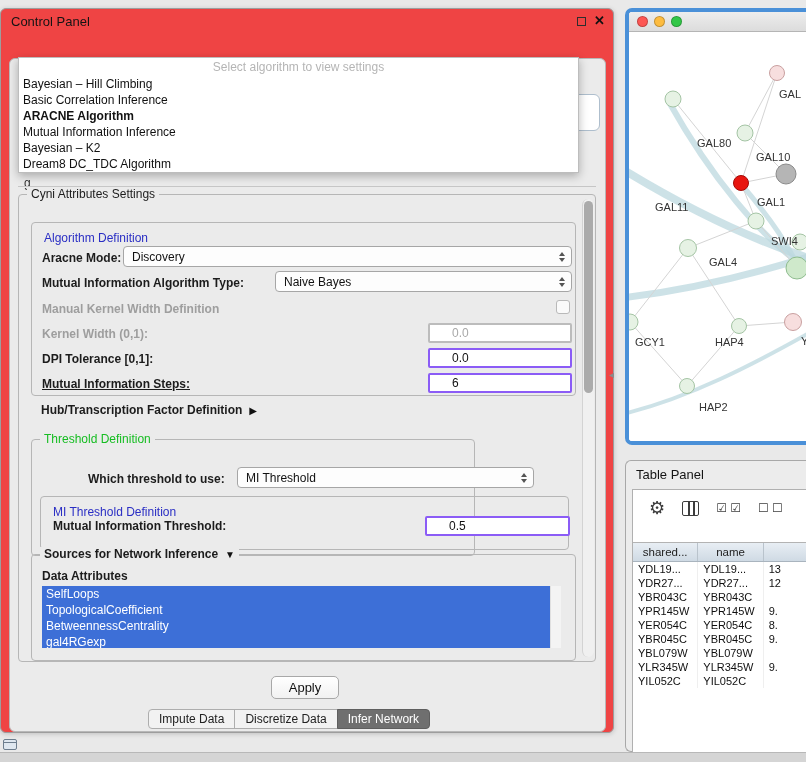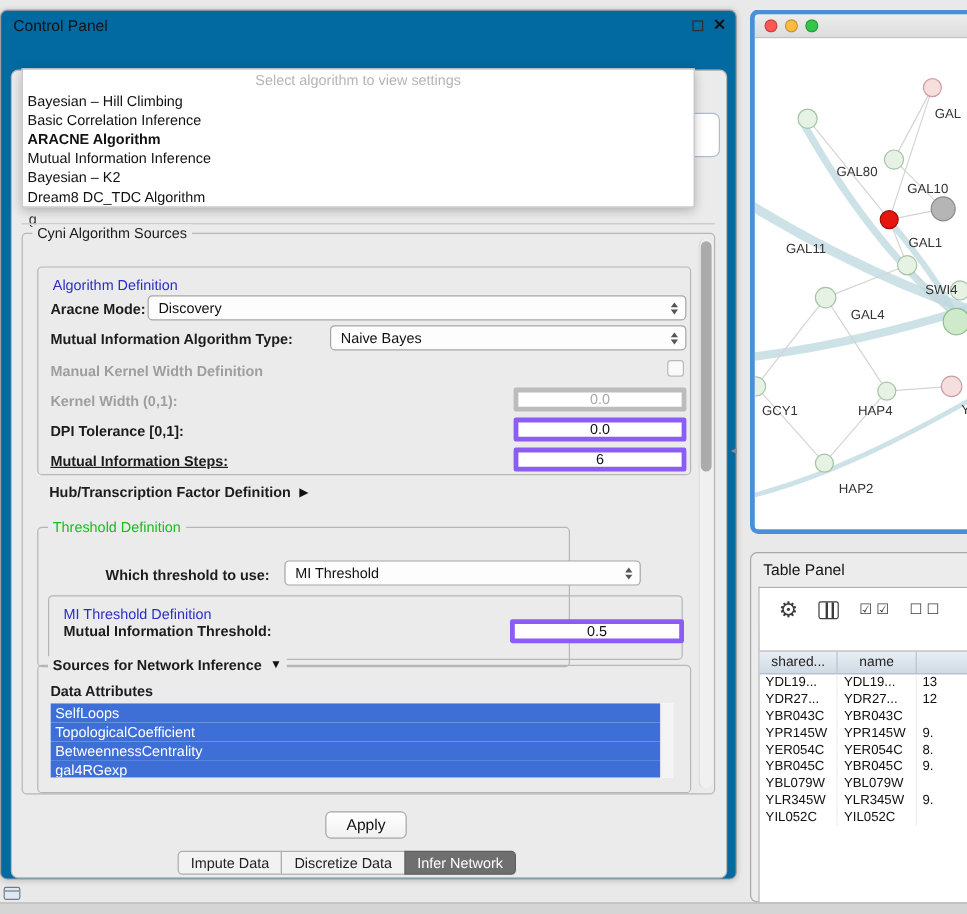--- a/index.html
+++ b/index.html
@@ -6,21 +6,21 @@
   body{background:#e9e9e9;}
   #screen{position:relative;width:806px;height:762px;background:#e9e9e9;overflow:hidden;}
   .label{position:absolute;font-size:12px;font-weight:bold;color:#1c1c1c;white-space:nowrap;line-height:14px;}
   .label.disabled{color:#9e9e9e;}
   .groupbox{position:absolute;border:1px solid #b6b6b6;border-radius:4px;}
   .group-title{position:absolute;top:-8px;left:8px;background:#ebebeb;padding:0 4px;font-size:12px;white-space:nowrap;color:#1c1c1c;}
   .blue{color:#2a2ec4;margin-top:16px;}
   .green{color:#16bd22;}
 
   
-  .cp-window{position:absolute;left:0;top:8px;width:614px;height:725px;background:#0369a1;border:1px solid #9d9d9d;border-radius:6px;box-shadow:0 1px 5px rgba(0,0,0,.18);}
+  .cp-window{position:absolute;left:0;top:8px;width:614px;height:725px;background:#ef4444;border:1px solid #9d9d9d;border-radius:6px;box-shadow:0 1px 5px rgba(0,0,0,.18);}
   .cp-titlebar{position:absolute;left:0;top:0;width:100%;height:24px;}
   .cp-title{position:absolute;left:10px;top:5px;font-size:13px;color:#141414;}
   .cp-win-icons{position:absolute;right:8px;top:6px;display:flex;gap:8px;align-items:center;}
   .float-ico{width:9px;height:9px;border:1.5px solid #2e2e2e;display:inline-block;background:transparent;}
   .close-ico{font-size:13px;font-weight:bold;color:#111;line-height:12px;}
 
   .tabs{position:absolute;display:flex;}
   .tab{font-size:12px;color:#222;background:#f2f2f2;border:1px solid #adadad;padding:2px 10px;margin-left:-1px;display:flex;align-items:center;gap:5px;cursor:default;white-space:nowrap;height:20px;}
   .tab:first-child{border-radius:4px 0 0 4px;margin-left:0;}
   .tab:last-child{border-radius:0 4px 4px 0;}
@@ -42,21 +42,21 @@
   .frag-g{position:absolute;left:14px;top:117px;font-size:12px;color:#333;}
   .frag-line{position:absolute;left:8px;top:127px;width:578px;border-top:1px solid #c6c6c6;}
   .frag-box{position:absolute;left:550px;top:35px;width:40px;height:37px;background:#fff;border:1px solid #aebecd;border-radius:6px;}
 
   
   .combo{position:absolute;background:#fdfdfd;border:1px solid #a6a6a6;border-radius:4px;font-size:12px;color:#111;display:flex;align-items:center;padding:0 20px 0 8px;cursor:default;}
   .combo .arrows{position:absolute;right:6px;top:50%;transform:translateY(-50%);display:flex;flex-direction:column;gap:2px;}
   .combo .arrows i{display:block;width:0;height:0;border-left:3.5px solid transparent;border-right:3.5px solid transparent;}
   .combo .arrows i.up{border-bottom:4px solid #555;}
   .combo .arrows i.down{border-top:4px solid #555;}
-  .field{position:absolute;background:#fff;border:4px solid #8b5cf6;border-radius:2px;font-size:12px;color:#111;text-align:center;padding:0 6px;outline:none;}
+  .field{position:absolute;background:#fff;border:2px solid #8b5cf6;border-radius:2px;font-size:12px;color:#111;text-align:left;padding:0 22px;outline:none;}
   .field.dim{border-color:#bcbcbc;color:#a8a8a8;}
   .check{position:absolute;width:14px;height:14px;appearance:none;-webkit-appearance:none;background:#fafafa;border:1px solid #b9b9b9;border-radius:3px;}
 
   .scroll-track{position:absolute;background:#f0f0f0;border-left:1px solid #d3d3d3;border-radius:6px;}
   .scroll-thumb{position:absolute;left:1px;right:1px;border-radius:5px;background:#ababab;}
 
   .hub-row{position:absolute;display:flex;align-items:center;gap:7px;}
   .tri{font-size:10px;color:#111;}
 
   .attr-list{position:absolute;background:#fff;overflow:hidden;}
@@ -110,21 +110,21 @@
     </div>
 
 
     <div class="content-pane">
 
       <span class="frag-g">g</span>
       <div class="frag-line"></div>
       <div class="frag-box"></div>
 
       <div class="groupbox" style="left:8px;top:135px;width:578px;height:468px;">
-        <span class="group-title">Cyni Algorithm Sources</span>
+        <span class="group-title">Cyni Attributes Settings</span>
 
         <div class="scroll-track" style="left:563px;top:4px;width:12px;height:458px;">
           <div class="scroll-thumb" style="top:2px;height:192px;"></div>
         </div>
 
         <div class="groupbox" style="left:12px;top:27px;width:545px;height:174px;">
           <span class="group-title blue">Algorithm Definition</span>
 
           <span class="label" style="left:10px;top:28px;">Aracne Mode:</span>
           <div class="combo" style="left:91px;top:23px;width:449px;height:21px;">

